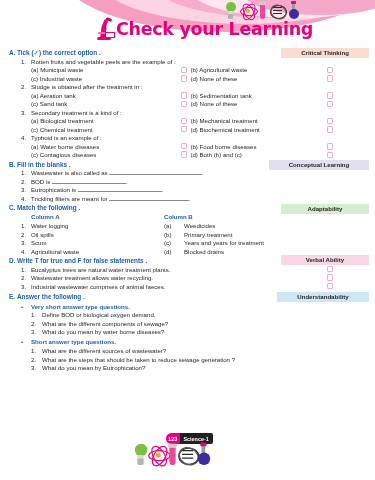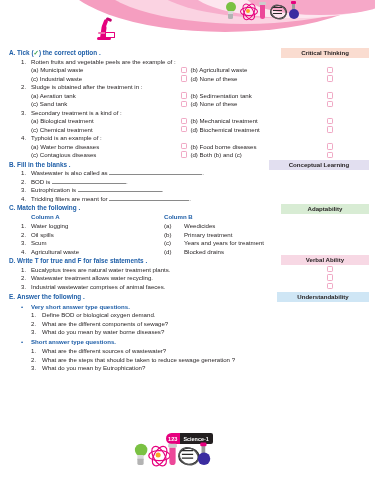--- a/index.html
+++ b/index.html
@@ -450,20 +450,21 @@
 
 <div class="title-row">
   <div class="microscope">
     <div class="ms-base"></div>
     <div class="ms-arm"></div>
     <div class="ms-stage"></div>
     <div class="ms-tube"></div>
     <div class="ms-eye"></div>
     <div class="ms-book"></div>
   </div>
+  <div class="title-text">Check your Learning</div>
 </div>
 
 <div class="sheet">
 
   <div class="row">
     <div class="sec-head">
       <span class="sec-letter">A.</span>
       <span><span>Tick (</span><span class="tickmark">✓</span><span>) the correct option .</span></span>
     </div>
     <div class="tag" style="top:-0.5px;background:#fadcd0">Critical Thinking</div>

